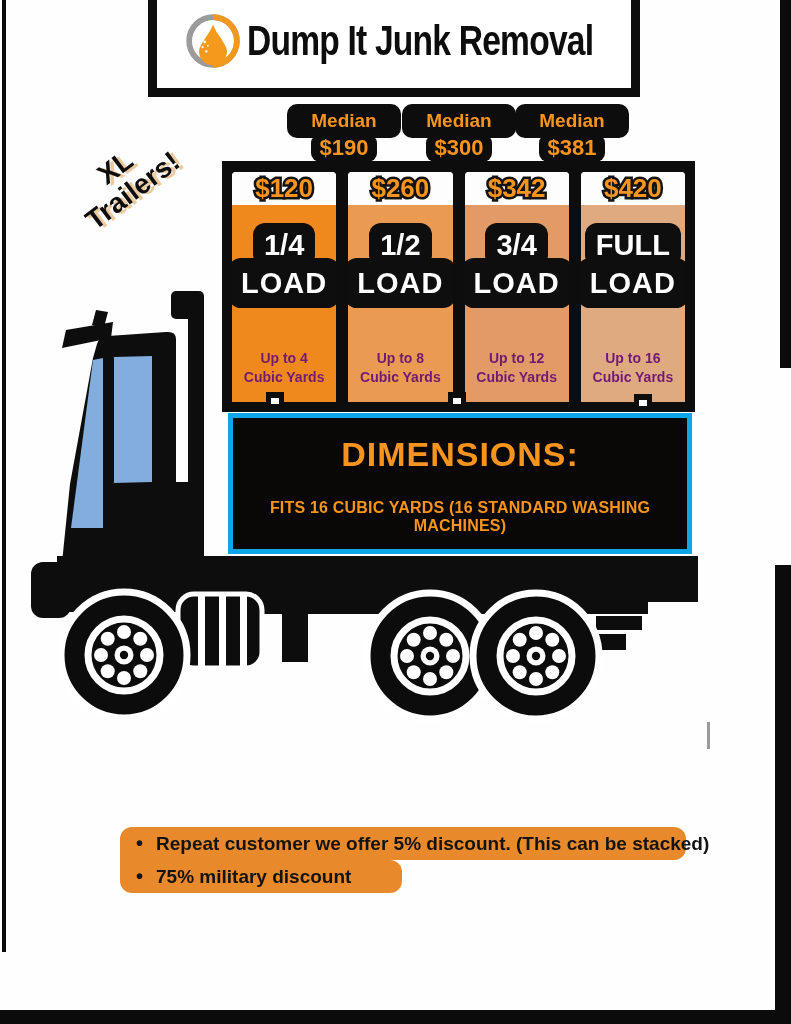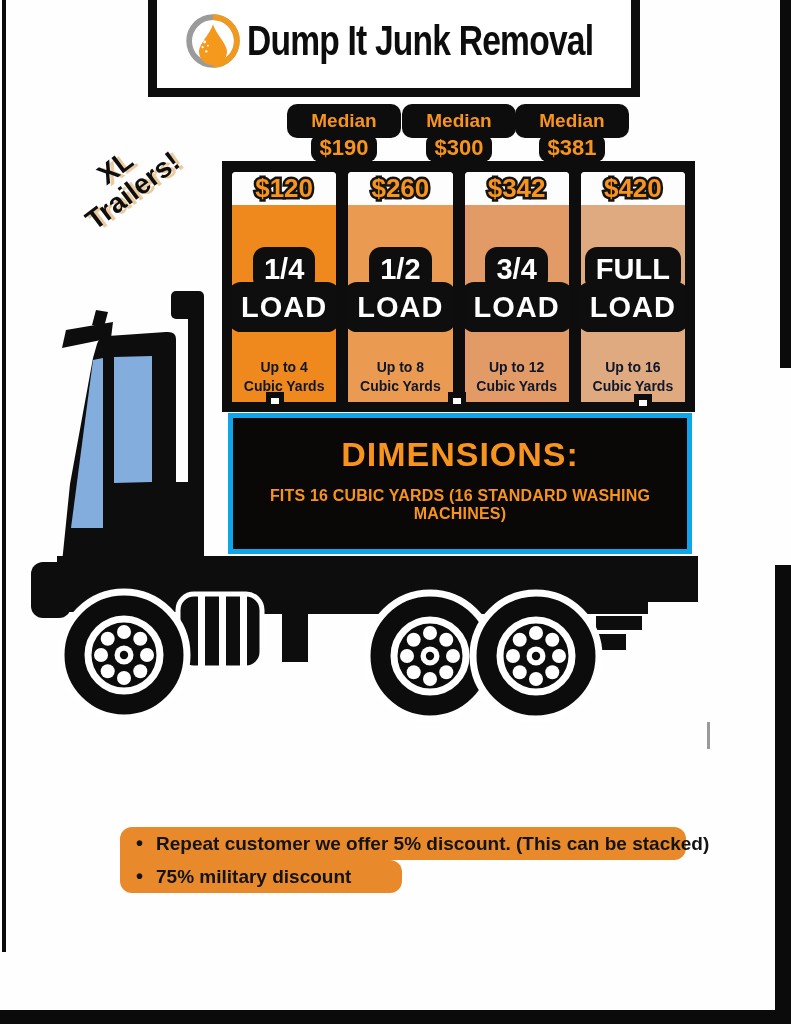--- a/index.html
+++ b/index.html
@@ -61,50 +61,50 @@
     border-radius:4px 4px 0 0;overflow:hidden;
   }
   .panel-price{
     height:33px;display:flex;align-items:center;justify-content:center;width:100%;
     background:#fdfdfd;color:#f7941d;font-weight:bold;font-size:26px;
     -webkit-text-stroke:5px #131313;paint-order:stroke fill;flex:0 0 auto;z-index:1;
   }
   .panel-body{flex:1;width:100%;display:flex;flex-direction:column;align-items:center;}
   .p0 .panel-body{background:#f0891d;} .p1 .panel-body{background:#eb9a52;}
   .p2 .panel-body{background:#e29a66;} .p3 .panel-body{background:#dfaa80;}
-  .load-badge{margin-top:42px;display:flex;flex-direction:column;align-items:center;}
+  .load-badge{margin-top:18px;display:flex;flex-direction:column;align-items:center;}
   .chip-top{
     min-width:40px;height:44px;padding:0 11px;background:#0e0e0e;border-radius:12px;
     display:flex;align-items:center;justify-content:center;
     color:#fff;font-weight:bold;font-size:29px;
   }
   .chip-bottom{
     height:50px;padding:0 13px;background:#0e0e0e;border-radius:13px;margin-top:-9px;
     display:flex;align-items:center;justify-content:center;
     color:#fff;font-weight:bold;font-size:29px;letter-spacing:1px;
   }
   .capacity{
-    margin-top:auto;margin-bottom:6px;text-align:center;
-    color:#0f172a;font-weight:bold;font-size:14px;line-height:1.35;
+    margin-top:auto;margin-bottom:15px;text-align:center;
+    color:#701a75;font-weight:bold;font-size:14px;line-height:1.35;
   }
   .latch{position:absolute;width:18px;height:14px;background:#0d0d0d;z-index:3;}
   .latch::after{content:"";position:absolute;left:5px;bottom:2px;width:8px;height:6px;background:#fdfdfd;}
   #latch-0{left:266px;top:392px;} #latch-1{left:448px;top:392px;} #latch-2{left:634px;top:394px;}
 
   
   #dimensions-box{
     position:absolute;left:228px;top:413px;width:464px;height:141px;
     background:#0a0806;border:5px solid #0ea5e9;box-sizing:border-box;
     text-align:center;z-index:2;
   }
   #dimensions-title{
     margin-top:17px;color:#f7941d;font-weight:bold;font-size:34px;letter-spacing:1px;
   }
   #dimensions-subtitle{
-    margin-top:13px;color:#f7941d;font-weight:bold;font-size:16px;letter-spacing:0.2px;
+    margin-top:25px;color:#f7941d;font-weight:bold;font-size:16px;letter-spacing:0.2px;
   }
 
   
   #truck-svg{position:absolute;left:0;top:0;width:791px;height:1024px;z-index:1;pointer-events:none;}
 
   
   .banner-line{
     position:absolute;left:120px;height:33px;background:#e8892c;
     display:flex;align-items:center;box-sizing:border-box;padding-left:16px;
     color:#131313;font-weight:bold;font-size:19px;white-space:nowrap;

